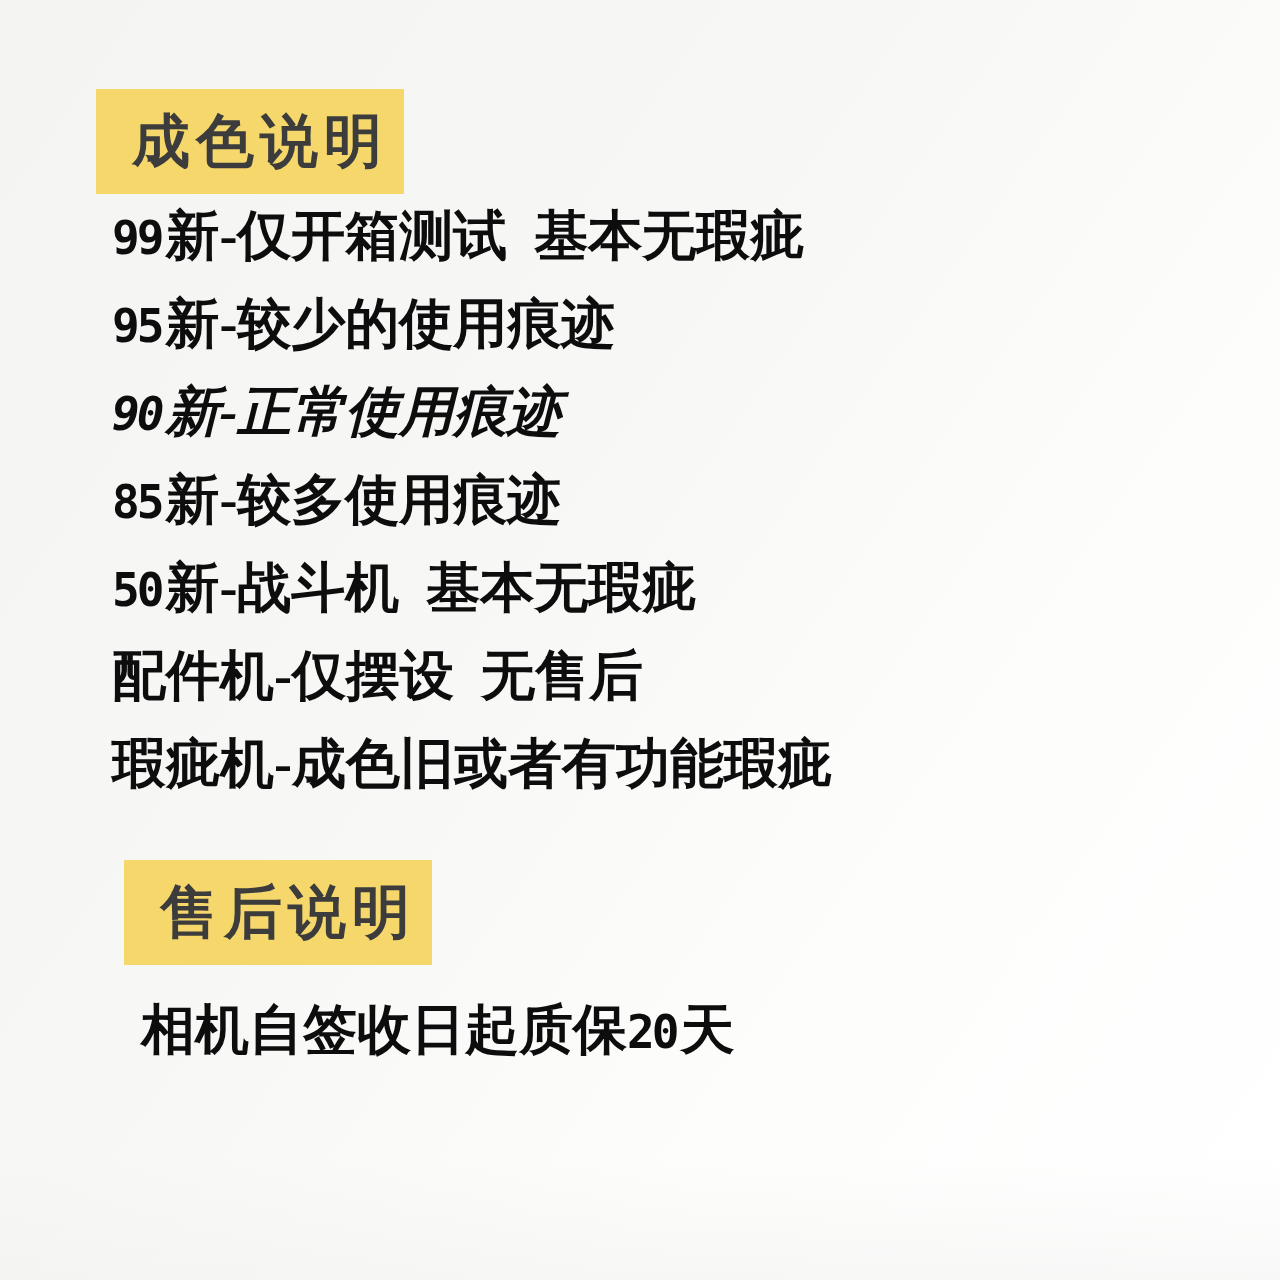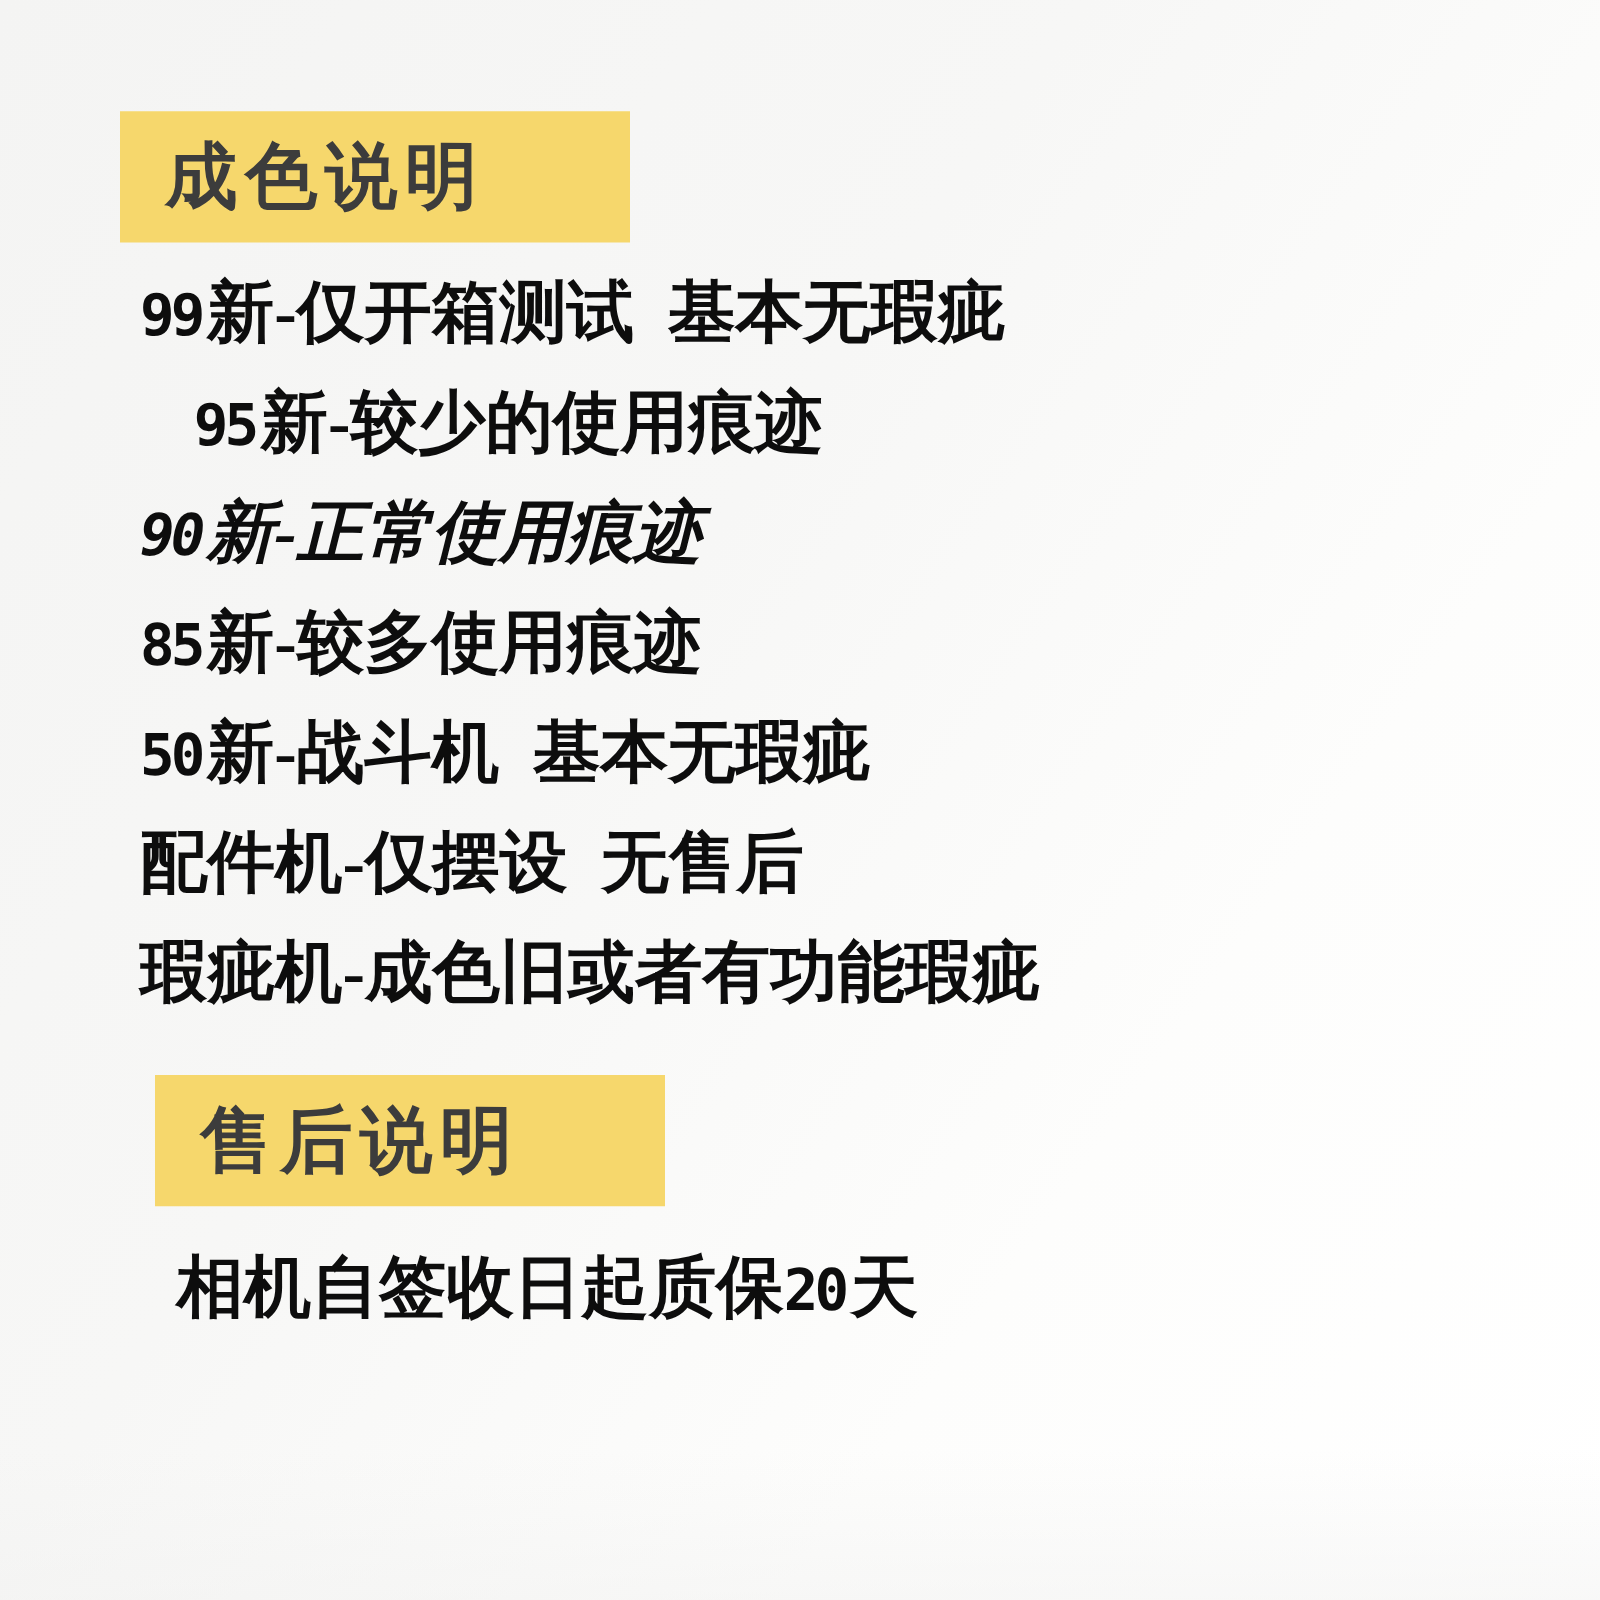--- a/index.html
+++ b/index.html
@@ -28,21 +28,21 @@
     left: 0;
     right: 0;
     bottom: 0;
     height: 120px;
     background: linear-gradient(180deg, rgba(243,243,242,0) 0%, rgba(240,240,239,0.45) 100%);
     pointer-events: none;
   }
   .badge {
     position: absolute;
     left: 96px;
-    width: 408px;
+    width: 308px;
     height: 105px;
     background: #f6d76c;
   }
   .badge-label {
     display: block;
     margin-left: 36px;
     line-height: 105px;
     font-size: 58px;
     font-weight: 700;
     letter-spacing: 6px;
@@ -52,21 +52,21 @@
   #badge-condition { top: 89px; }
   #badge-aftersales { top: 860px; margin-left: 28px; }
 
   .text-block {
     position: absolute;
     left: 112px;
     margin: 0;
     padding: 0;
     list-style: none;
   }
-  #condition-list { top: 206px; }
+  #condition-list { top: 192px; }
   #aftersales-block { top: 985px; }
 
   .row {
     height: 88px;
     line-height: 88px;
     font-size: 54px;
     font-weight: 700;
     color: #0d0d0d;
     white-space: pre;
   }
@@ -89,21 +89,21 @@
 <body>
 
 <div class="canvas">
 
   <div class="badge" id="badge-condition" style="background: rgb(246, 215, 108);">
     <span class="badge-label" style="color: rgb(60, 60, 60);">成色说明</span>
   </div>
 
   <ul class="text-block" id="condition-list">
     <li class="row" style="color: rgb(13, 13, 13);"><span class="num">99</span><span>新-仅开箱测试  基本无瑕疵</span></li>
-    <li class="row" style="color: rgb(13, 13, 13); margin-left: 43px;"><span class="num">95</span><span>新-较少的使用痕迹</span></li>
+    <li class="row" style="color: rgb(13, 13, 13);"><span class="num">95</span><span>新-较少的使用痕迹</span></li>
     <li class="row" style="color: rgb(13, 13, 13); font-style: italic;"><span class="num">90</span><span>新-正常使用痕迹</span></li>
     <li class="row" style="color: rgb(13, 13, 13);"><span class="num">85</span><span>新-较多使用痕迹</span></li>
     <li class="row" style="color: rgb(13, 13, 13);"><span class="num">50</span><span>新-战斗机  基本无瑕疵</span></li>
     <li class="row" style="color: rgb(13, 13, 13);"><span class="num"></span><span>配件机-仅摆设  无售后</span></li>
     <li class="row" style="color: rgb(13, 13, 13);"><span class="num"></span><span>瑕疵机-成色旧或者有功能瑕疵</span></li>
   </ul>
 
   <div class="badge" id="badge-aftersales" style="background: rgb(246, 215, 108);">
     <span class="badge-label" style="color: rgb(60, 60, 60);">售后说明</span>
   </div>

